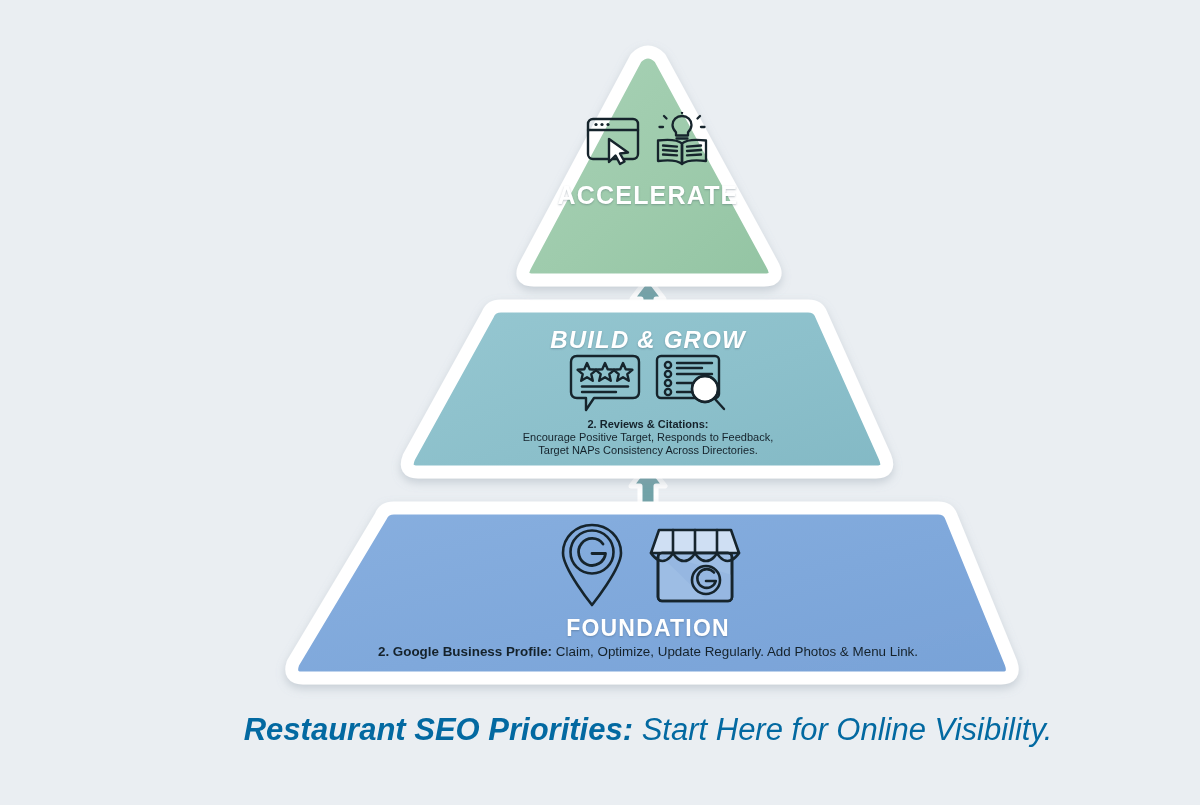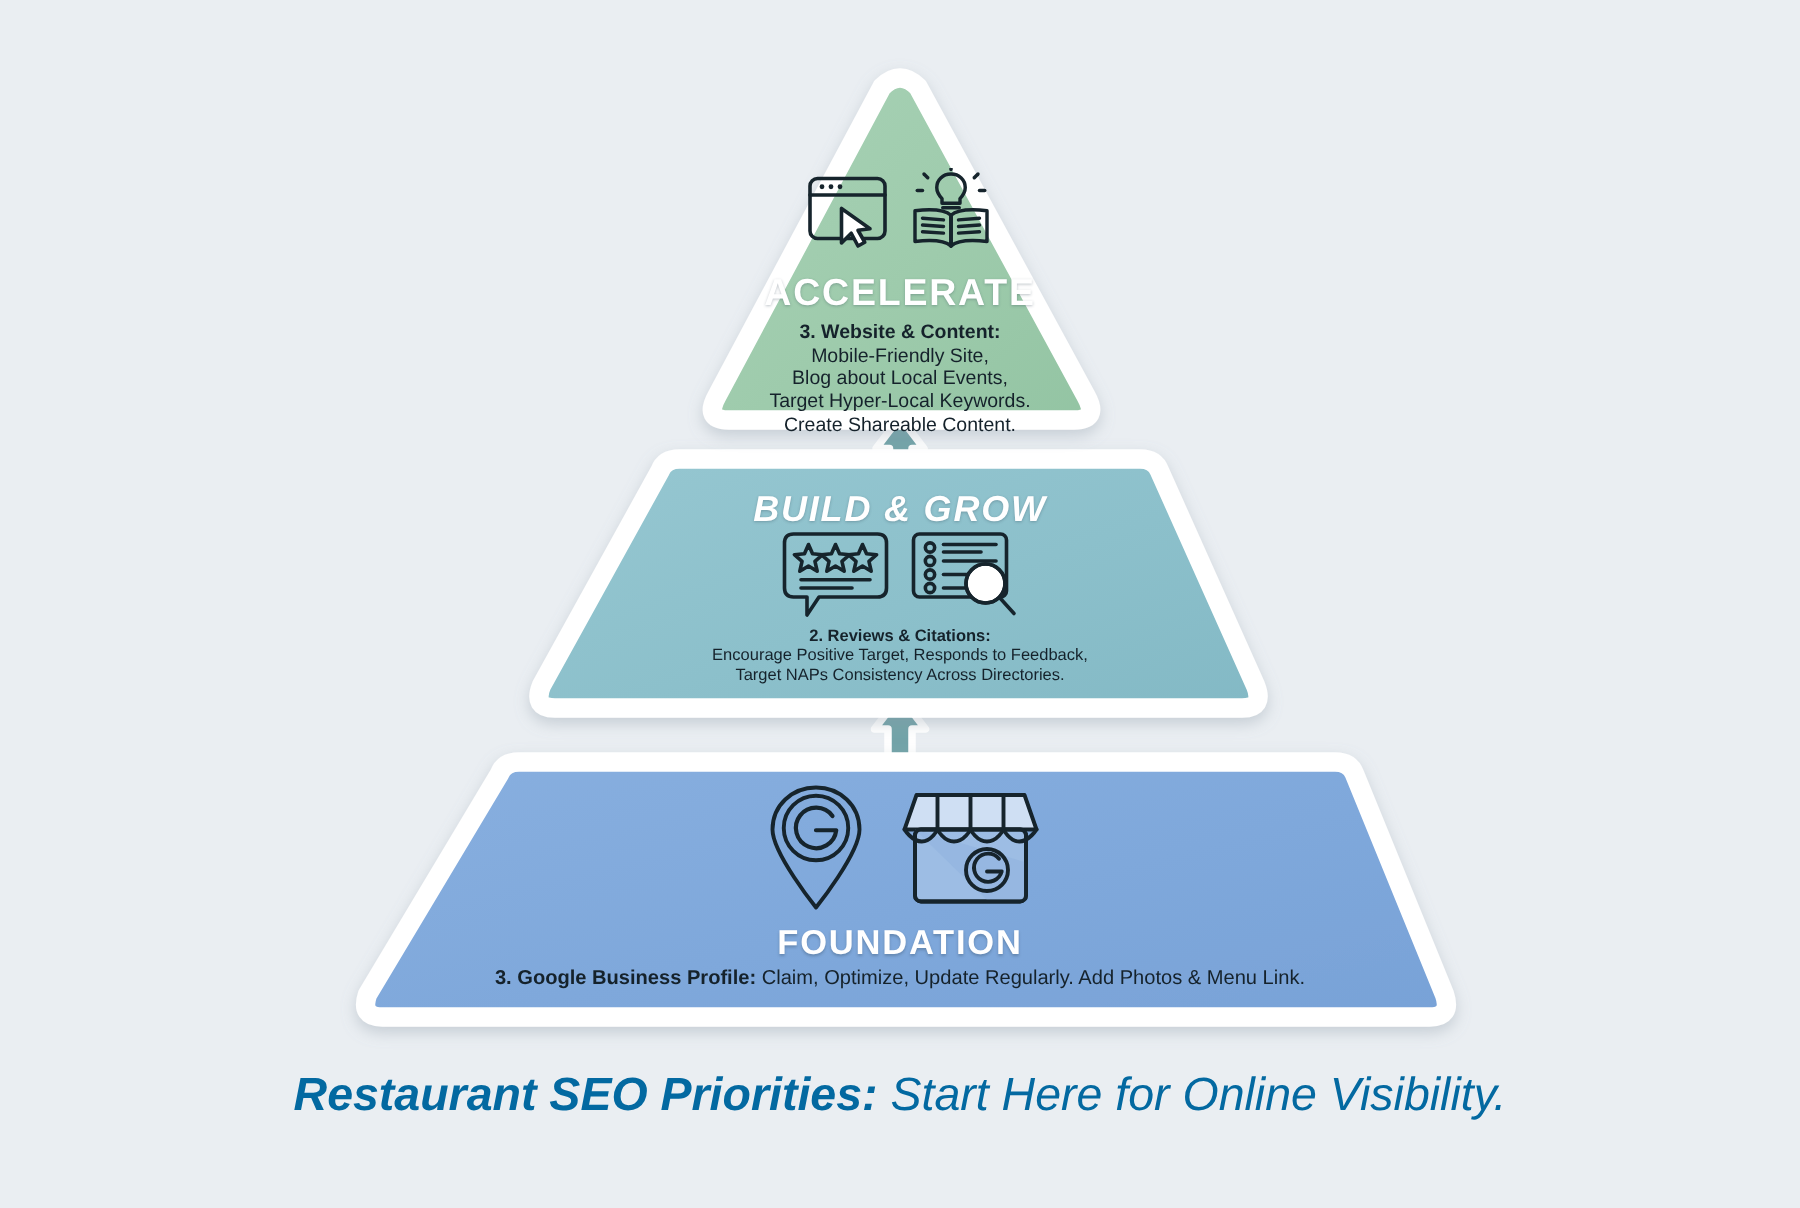--- a/index.html
+++ b/index.html
@@ -12,20 +12,21 @@
     background: #eaeef2;
     font-family: "Liberation Sans", sans-serif;
     overflow: hidden;
     position: relative;
   }
   #stage {
     position: absolute;
     inset: 0;
     width: 1104px;
     height: 805px;
+    margin-left: 48px;
   }
   .pyramid-svg {
     position: absolute;
     left: 0;
     top: 0;
     width: 1200px;
     height: 805px;
   }
 
   
@@ -200,27 +201,20 @@
         <line x1="10" y1="42.5" x2="24" y2="43.4"></line>
         <line x1="34" y1="34.6" x2="48" y2="33.5"></line>
         <line x1="34" y1="39" x2="48" y2="38"></line>
         <line x1="34" y1="43.4" x2="48" y2="42.5"></line>
       </g>
     </svg>
   </div>
 
   <div class="tier-text" id="tier3-text">
     <div class="tier-title">ACCELERATE</div>
-    <div class="tier-body">
-      <div class="lead">3. Website &amp; Content:</div>
-      <div>Mobile-Friendly Site,</div>
-      <div>Blog about Local Events,</div>
-      <div>Target Hyper-Local Keywords.</div>
-      <div>Create Shareable Content.</div>
-    </div>
   </div>
 
   <div class="tier-text" id="tier2-title">
     <div class="tier-title">BUILD &amp; GROW</div>
   </div>
 
   <div class="icon-row" id="tier2-icons">
     <svg class="ico" width="74" height="62" viewBox="0 0 74 62">
       <g fill="none" stroke="#16242c" stroke-width="2.4" stroke-linejoin="round" stroke-linecap="round">
         <path d="M 9 4 L 65 4 Q 71 4 71 10 L 71 40 Q 71 46 65 46 L 26 46 L 18 58 L 18 46 L 9 46
@@ -282,21 +276,21 @@
         <line x1="70" y1="7" x2="70" y2="30"></line>
         <circle cx="59" cy="57" r="14"></circle>
         <path d="M 67 49.5 A 9.4 9.4 0 1 0 68.8 58 L 59 58" stroke-width="2.6"></path>
       </g>
     </svg>
   </div>
 
   <div class="tier-text" id="tier1-text">
     <div class="tier-title">FOUNDATION</div>
     <div class="tier-body">
-      <span class="lead">3. Google Business Profile:</span>
+      <span class="lead">2. Google Business Profile:</span>
       <span>Claim, Optimize, Update Regularly. Add Photos &amp; Menu Link.</span>
     </div>
   </div>
 
   <div id="caption">
     <span class="cap-strong">Restaurant SEO Priorities:</span><span class="cap-rest"> Start Here for Online Visibility.</span>
   </div>
 
 </div>
 

